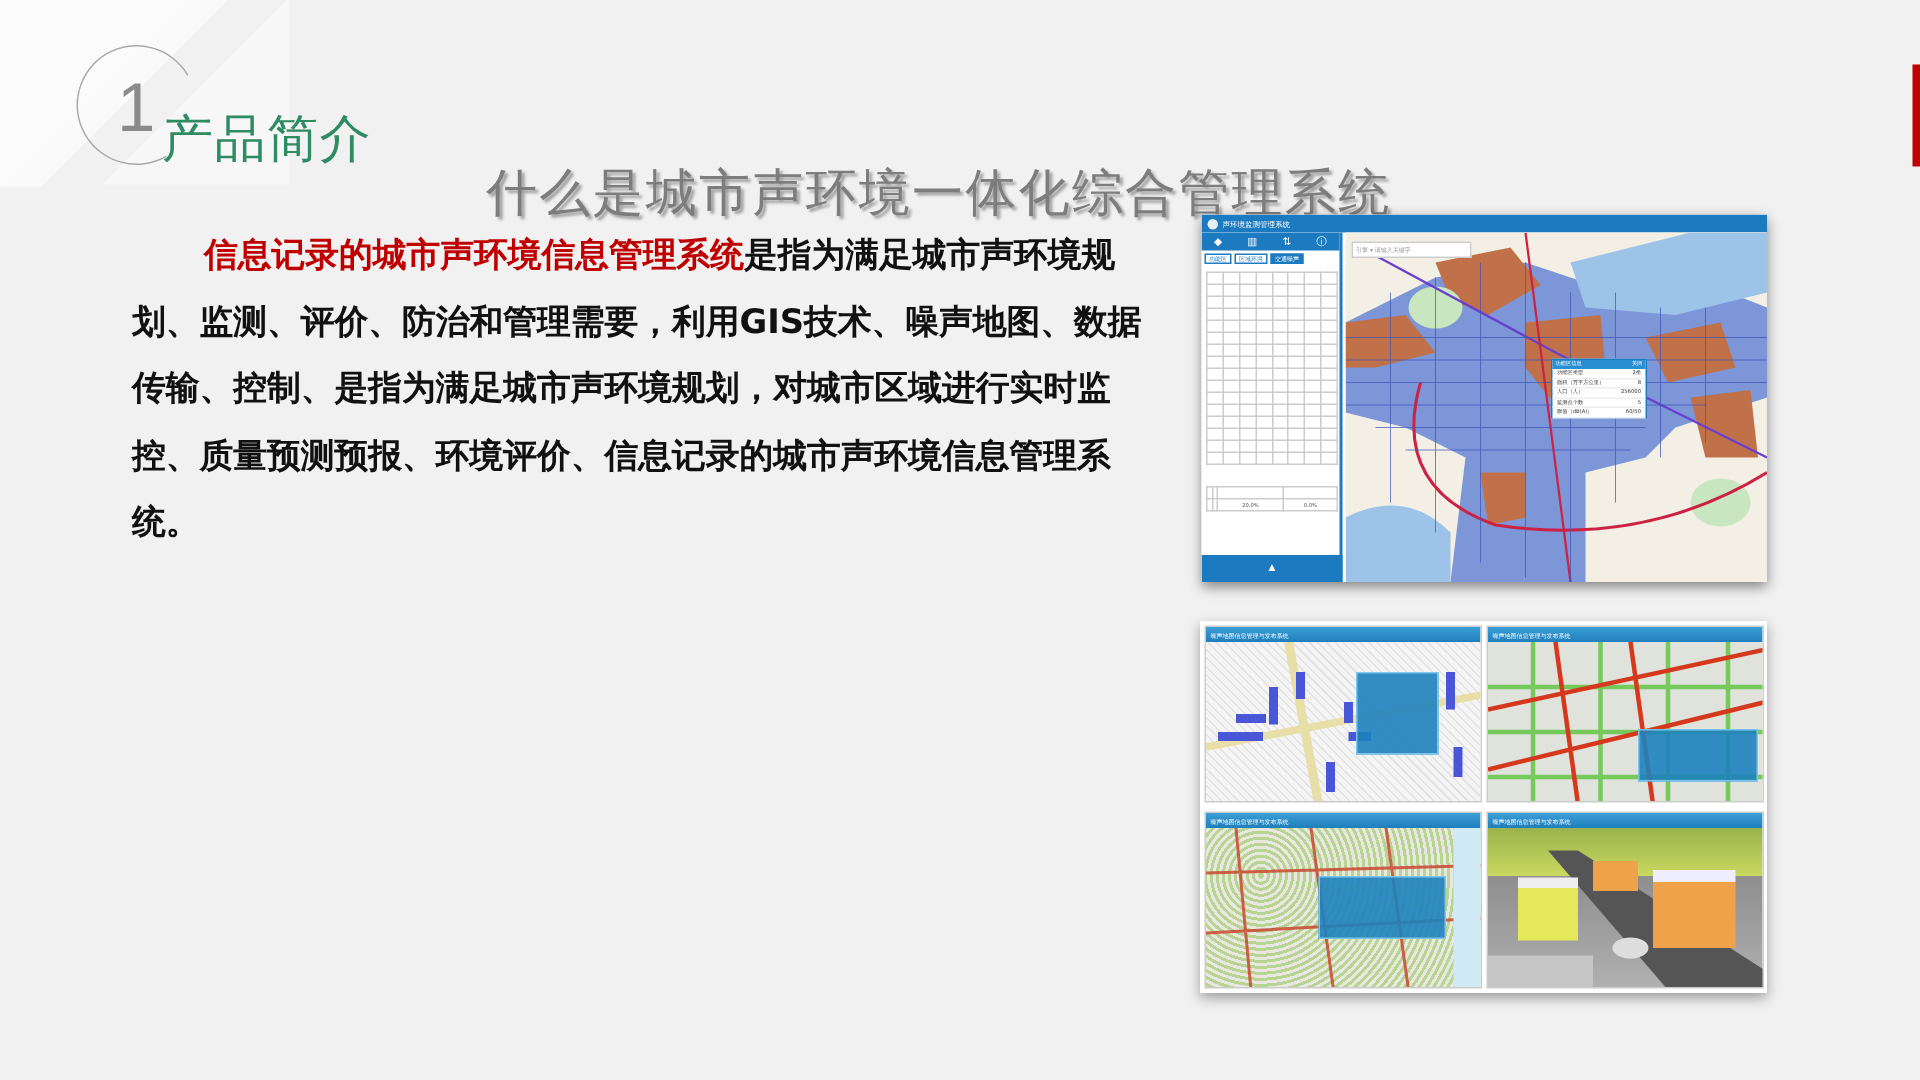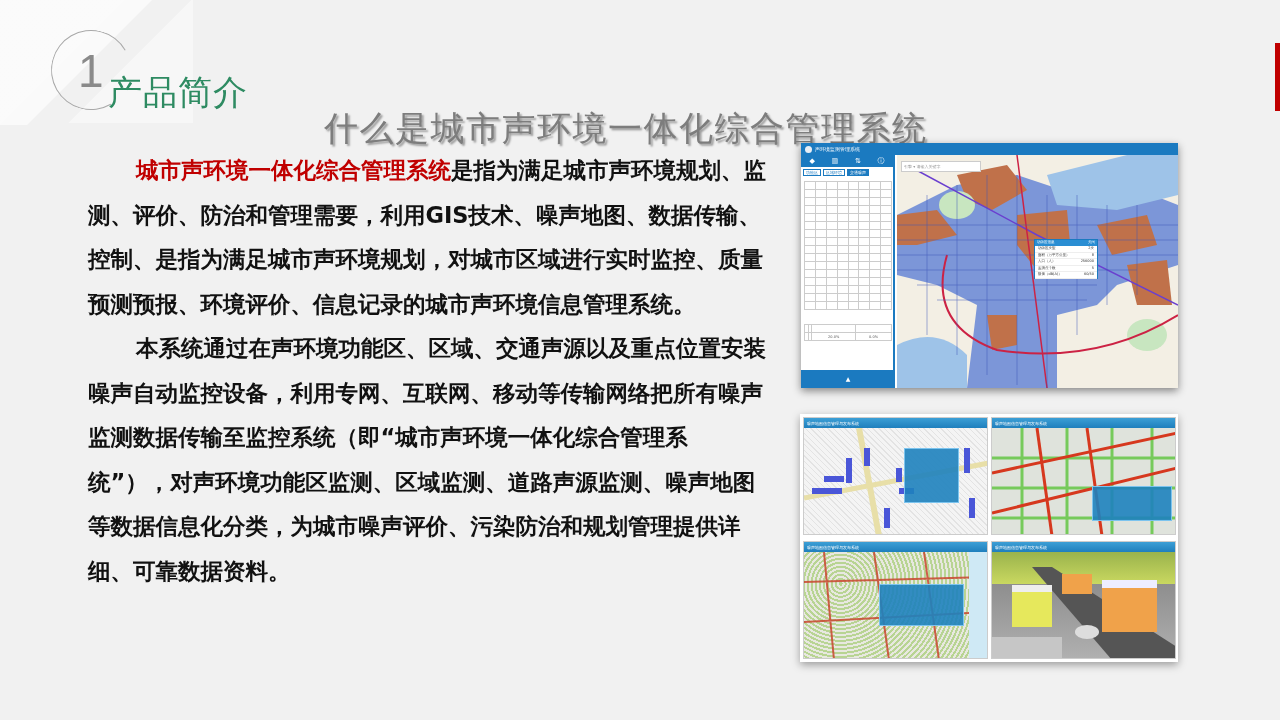--- a/index.html
+++ b/index.html
@@ -72,22 +72,21 @@
 <div class="tri2"></div>
 <div class="tri3"></div>
 
 <div class="num-circle"></div>
 <div class="num">1</div>
 <div class="section-title">产品简介</div>
 <div class="main-title">什么是城市声环境一体化综合管理系统</div>
 <div class="accent-bar"></div>
 
 <div class="body-text">
-  <p class="para"><span class="hl">城市声环境一体化综合管理系统</span><span>是指为满足城市声环境规划、监测、评价、防治和管理需要，利用GIS技术、噪声地图、数据传输、控制、是指为满足城市声环境规划，对城市区域进行实时监控、质量预测预报、环境评价、信息记录的城市声环境信息管理系统。</span></p>
-  <p class="para">本系统通过在声环境功能区、区域、交通声源以及重点位置安装噪声自动监控设备，利用专网、互联网、移动等传输网络把所有噪声监测数据传输至监控系统（即“城市声环境一体化综合管理系统”），对声环境功能区监测、区域监测、道路声源监测、噪声地图等数据信息化分类，为城市噪声评价、污染防治和规划管理提供详细、可靠数据资料。</p>
+  <p class="para"><span class="hl">信息记录的城市声环境信息管理系统</span><span>是指为满足城市声环境规划、监测、评价、防治和管理需要，利用GIS技术、噪声地图、数据传输、控制、是指为满足城市声环境规划，对城市区域进行实时监控、质量预测预报、环境评价、信息记录的城市声环境信息管理系统。</span></p>
 </div>
 
 <div class="shot shot-top">
   <div class="app-bar">
     <span class="app-logo"></span>
     <span class="app-title">声环境监测管理系统</span>
   </div>
   <div class="sidepanel">
     <div class="side-tools">
       <span>◆</span>

